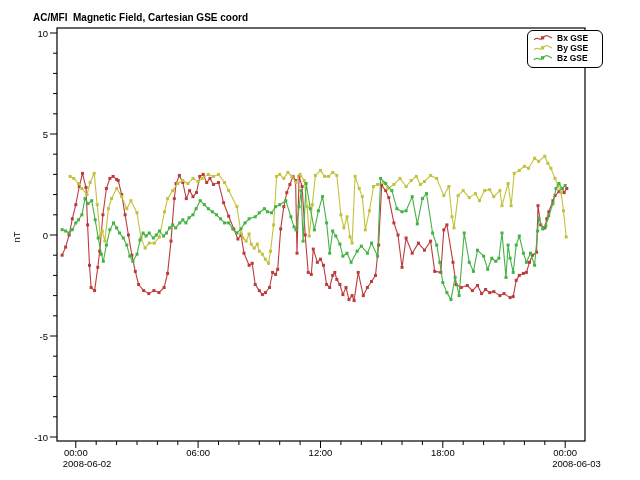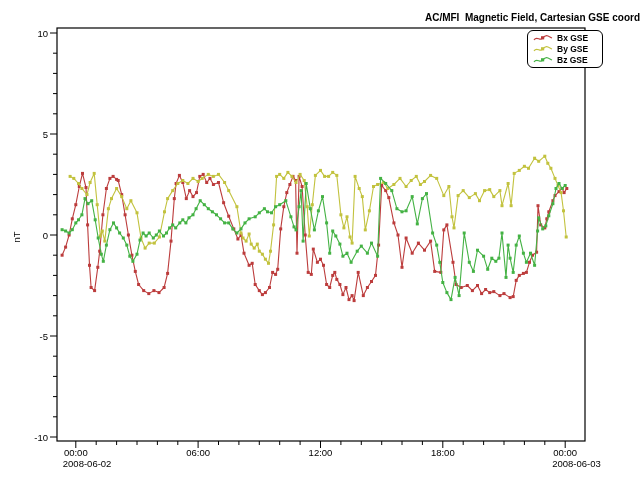--- a/index.html
+++ b/index.html
@@ -1,20 +1,20 @@
 <!DOCTYPE html>
 <html><head>
 <meta charset="utf-8">
 <style>
   html,body{margin:0;padding:0;background:#fff;}
   body{width:640px;height:480px;position:relative;font-family:"Liberation Sans",sans-serif;overflow:hidden;}
-  .title{position:absolute;top:12px;left:0;right:0;text-align:right;font-size:10px;font-weight:bold;color:#000;white-space:pre;margin-left:33px;}
+  .title{position:absolute;top:12px;left:0;right:0;text-align:left;font-size:10px;font-weight:bold;color:#000;white-space:pre;margin-left:33px;}
   .ylab{position:absolute;left:2px;top:231px;width:30px;height:12px;text-align:center;font-size:9.5px;color:#000;transform:rotate(-90deg);}
   #plot{position:absolute;left:0;top:0;}
-  .legend{position:absolute;left:527px;top:30px;width:76px;height:38px;box-sizing:border-box;border:1px solid #000;border-radius:6px;background:#fff;display:flex;flex-direction:column;justify-content:space-between;padding:2px 0;z-index:2;}
+  .legend{position:absolute;left:527px;top:30px;width:76px;height:38px;box-sizing:border-box;border:1px solid #000;border-radius:6px;background:#fff;display:flex;flex-direction:column;justify-content:flex-start;padding:2px 0;z-index:2;}
   .lrow{display:flex;align-items:center;gap:3px;padding-left:5px;height:10px;}
   .lrow .lbl{font-size:8.5px;font-weight:bold;color:#000;line-height:10px;}
   .sw{flex:0 0 auto;}
 </style>
 </head>
 <body>
 
 <div class="title">AC/MFI  Magnetic Field, Cartesian GSE coord</div>
 <div class="ylab">nT</div>
 

